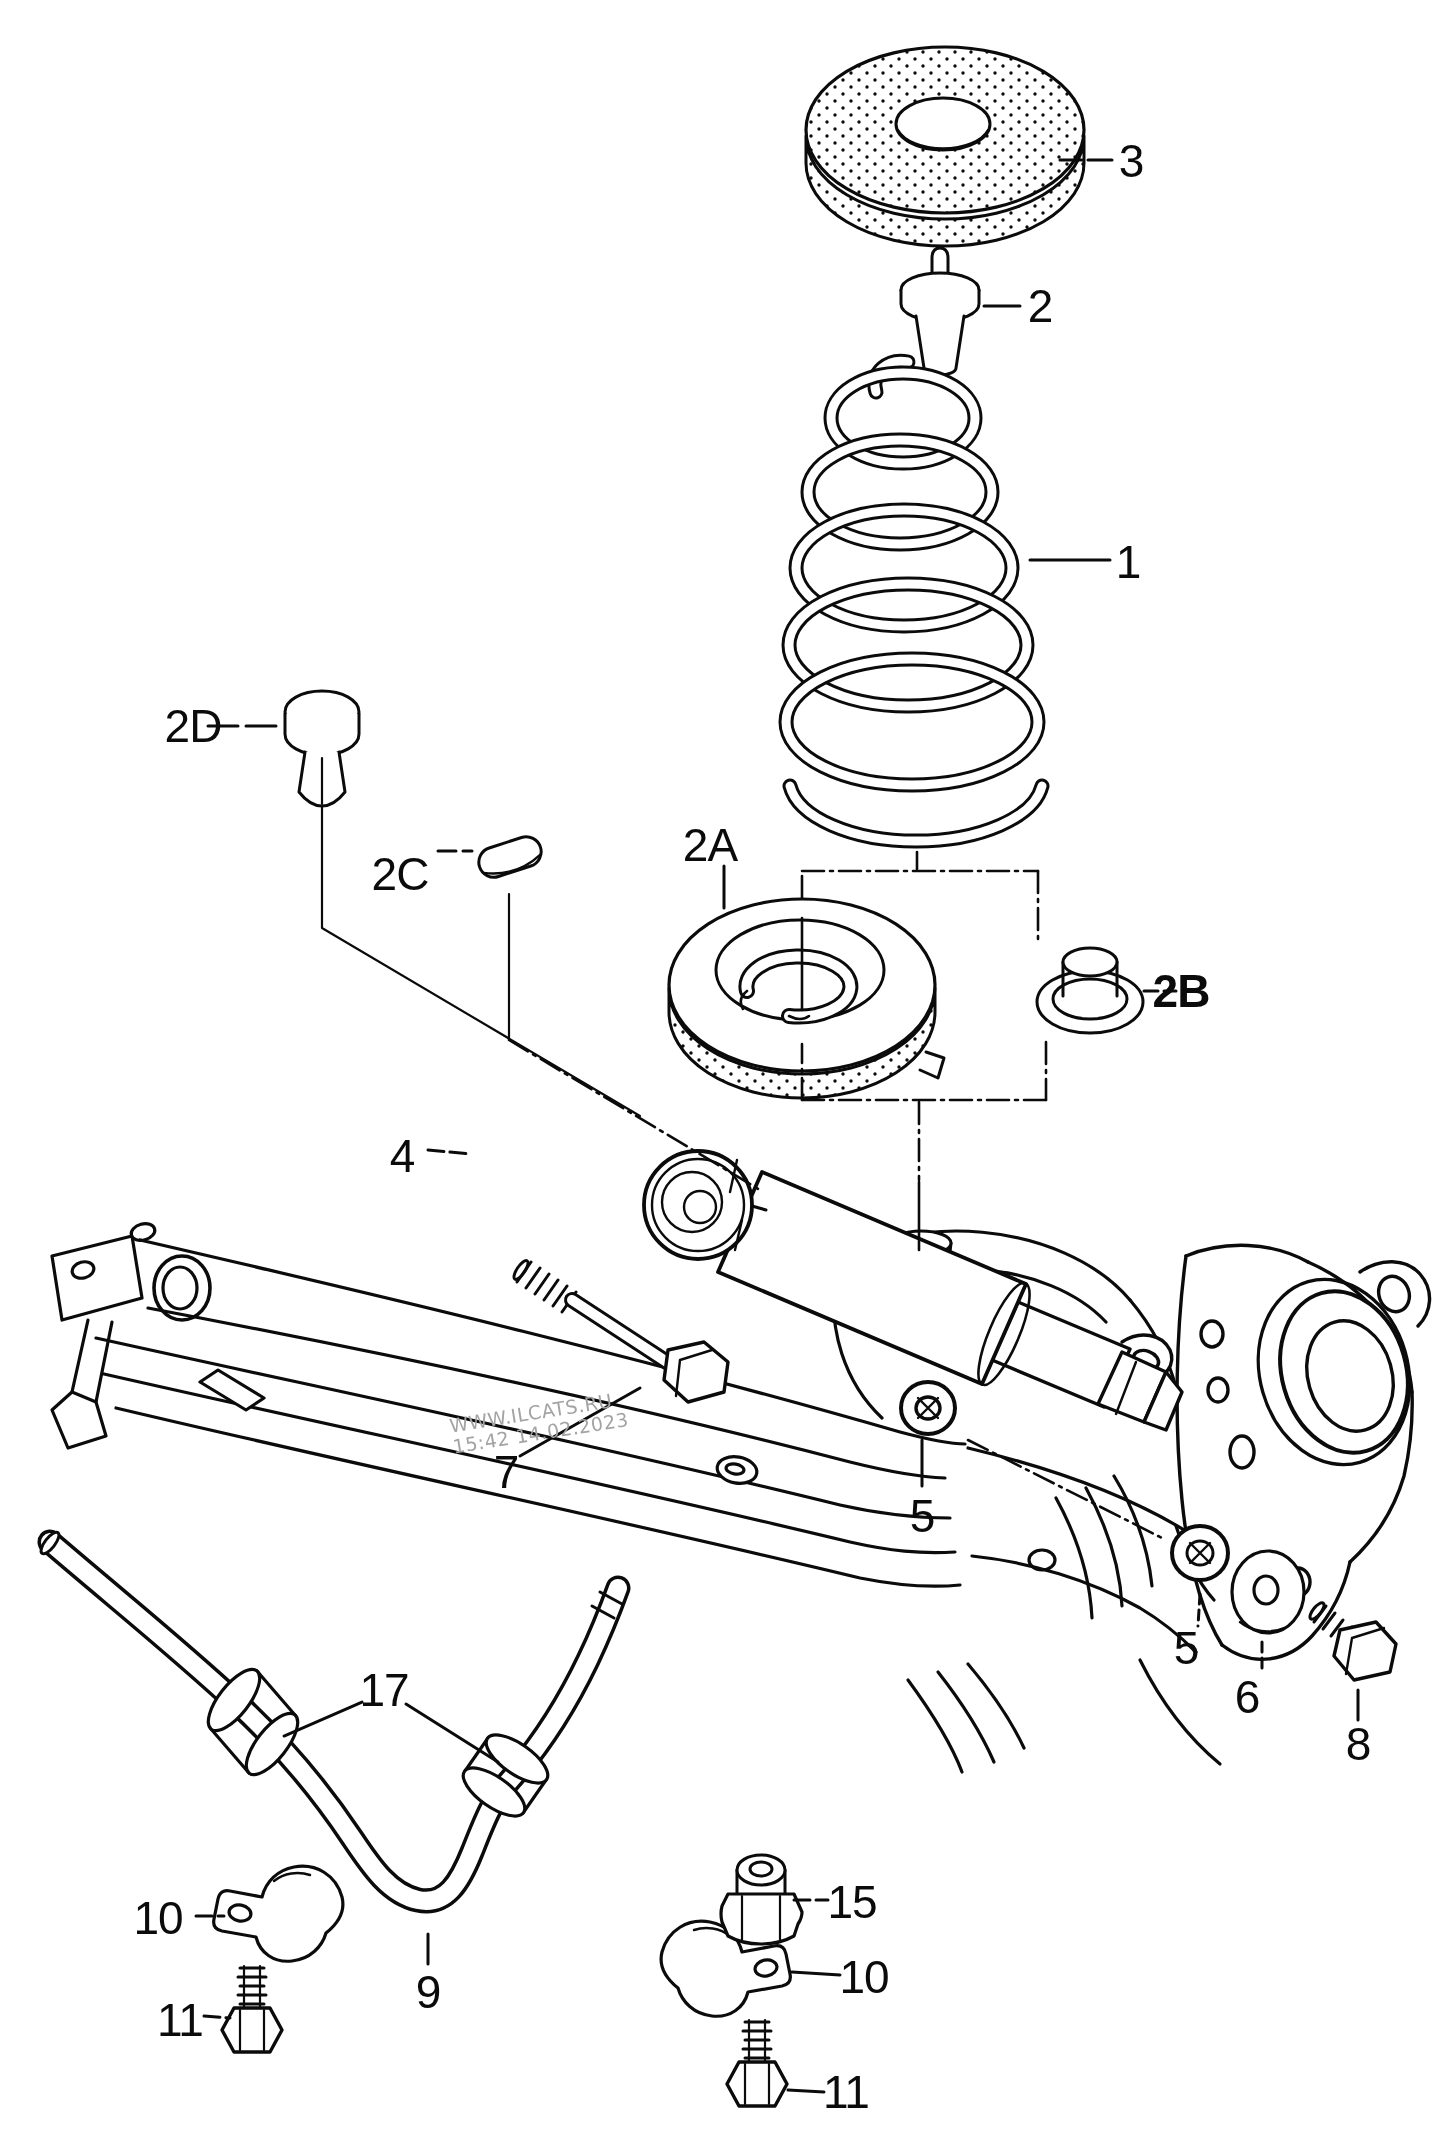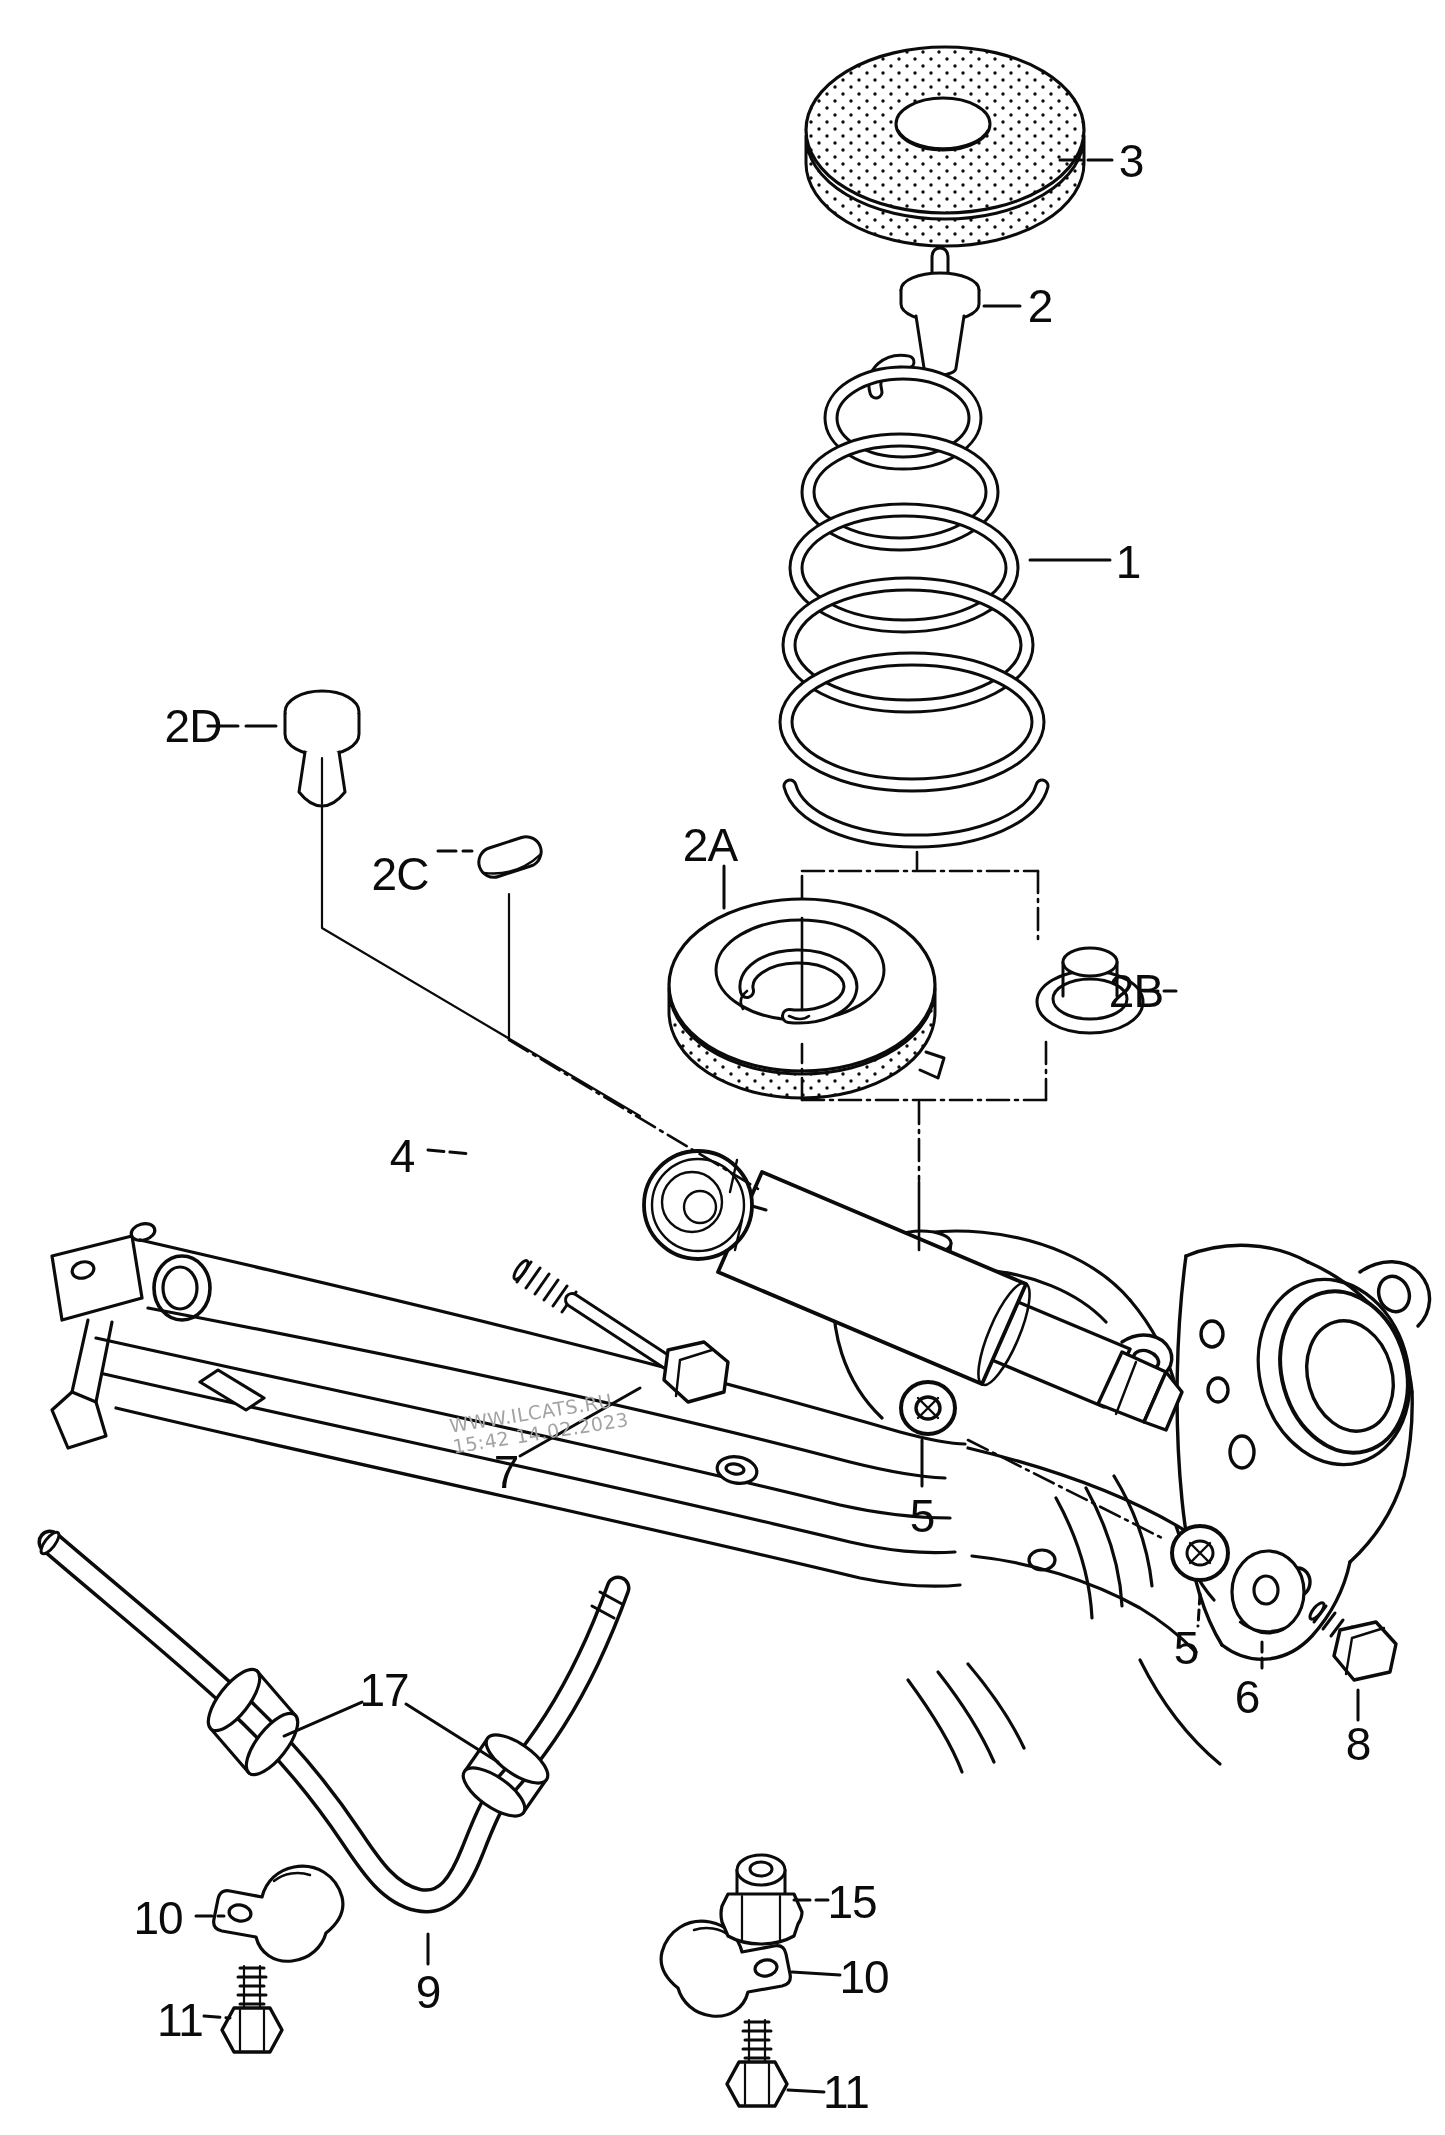--- a/index.html
+++ b/index.html
@@ -306,21 +306,21 @@
       <path d="M 788,2090 L 824,2092"></path>
     </g>
   </g>
 </svg>
 
 <div>
       <div class="part-label" style="left: 1128px; top: 562px;">1</div>
       <div class="part-label" style="left: 1040px; top: 306px;">2</div>
       <div class="part-label" style="left: 1131px; top: 161px;">3</div>
       <div class="part-label" style="left: 710px; top: 845px; text-align: center;">2A</div>
-      <div class="part-label" style="left: 1136px; top: 991px;">2B</div>
+      <div class="part-label" style="left: 1181px; top: 991px; font-weight: bold;">2B</div>
       <div class="part-label" style="left: 400px; top: 874px;">2C</div>
       <div class="part-label" style="left: 165px; top: 726px; margin-left: 28px;">2D</div>
       <div class="part-label" style="left: 402px; top: 1156px;">4</div>
       <div class="part-label" style="left: 922px; top: 1516px;">5</div>
       <div class="part-label" style="left: 1186px; top: 1648px;">5</div>
       <div class="part-label" style="left: 1247px; top: 1697px;">6</div>
       <div class="part-label" style="left: 506px; top: 1472px;">7</div>
       <div class="part-label" style="left: 1358px; top: 1744px;">8</div>
       <div class="part-label" style="left: 428px; top: 1992px;">9</div>
       <div class="part-label" style="left: 158px; top: 1918px;">10</div>

